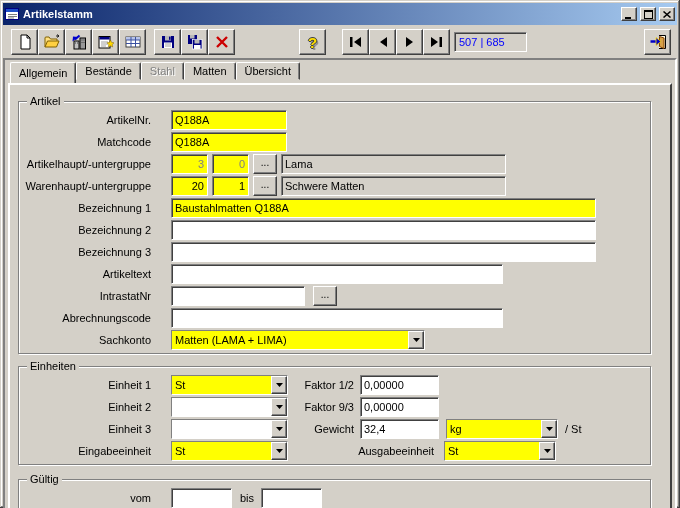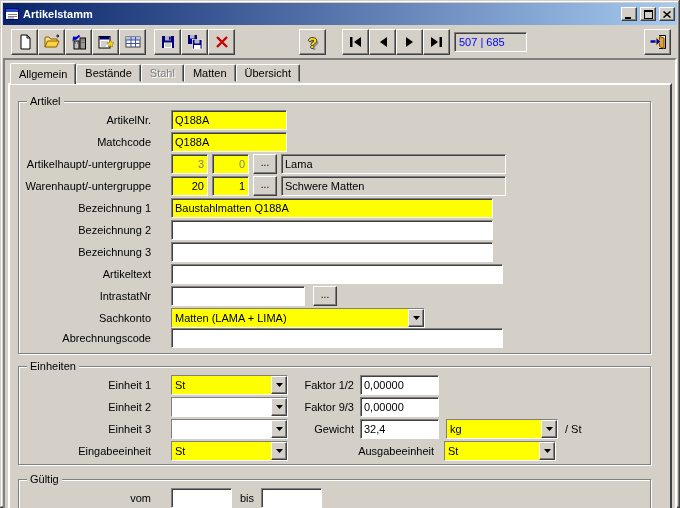--- a/index.html
+++ b/index.html
@@ -41,21 +41,21 @@
     border: 1px solid; border-color: #808080 #fff #fff #808080; box-shadow: inset 1px 1px 0 #404040;
     background: #d4d0c8; color: #0000ff; display: flex; align-items: center; padding-left: 4px;
   }
   .spacer { flex: 1; }
 
   
   .client {
     flex: 1; border: 2px solid; border-color: #808080 #fff #fff #808080;
     background: #d4d0c8; display: flex; flex-direction: column; padding: 2px 3px 3px 3px;
   }
-  .tabs { height: 21px; flex: none; display: flex; align-items: center; padding-left: 2px; position: relative; z-index: 2; }
+  .tabs { height: 21px; flex: none; display: flex; align-items: flex-start; padding-left: 2px; position: relative; z-index: 2; }
   .tab {
     height: 18px; padding: 0 8px; display: flex; align-items: center;
     background: #d4d0c8; border: 1px solid; border-color: #fff #404040 #d4d0c8 #fff;
     border-radius: 2px 2px 0 0; box-shadow: inset -1px 0 0 #808080; margin-right: 0;
     white-space: nowrap;
   }
   .tab.active { height: 21px; margin-bottom: -1px; z-index: 3; border-bottom: none; }
   .tab.disabled { color: #808080; text-shadow: 1px 1px 0 #fff; }
   .tabpage {
     flex: 1; border: 2px solid; border-color: #fff #404040 #404040 #fff;
@@ -77,21 +77,21 @@
 
   .txt {
     height: 20px; flex: none; font-family: "Liberation Sans", sans-serif; font-size: 11px;
     border: 1px solid; border-color: #808080 #fff #fff #808080; box-shadow: inset 1px 1px 0 #404040;
     background: #fff; padding: 0 3px; outline: none; color: #000;
   }
   .yellow { background: #ffff00; }
   .num { text-align: right; }
   .dim { color: #808080; }
   .ro { background: #d4d0c8; display: flex; align-items: center; }
-  .w116 { width: 116px; } .w37 { width: 37px; } .w225 { width: 225px; } .w390 { width: 322px; }
+  .w116 { width: 116px; } .w37 { width: 37px; } .w225 { width: 225px; } .w390 { width: 425px; }
   .w332 { width: 332px; } .w134 { width: 134px; } .w254 { width: 254px; } .w77 { width: 79px; }
   .w112 { width: 112px; } .w61 { width: 61px; } .w117 { width: 117px; }
   .mr4 { margin-right: 4px; } .mr7 { margin-right: 7px; } .mr8 { margin-right: 8px; }
 
   .dots { width: 24px; height: 20px; flex: none; font-size: 10px; padding-bottom: 4px; }
 
   .combo {
     height: 20px; flex: none; display: flex;
     border: 1px solid; border-color: #808080 #fff #fff #808080; box-shadow: inset 1px 1px 0 #404040;
   }
@@ -289,34 +289,34 @@
         </div>
         <div class="row">
           <span class="lbl">Artikeltext</span>
           <input class="txt w332" value="" style="">
         </div>
         <div class="row">
           <span class="lbl">IntrastatNr</span>
           <input class="txt w134 mr8" value="" style="">
           <span class="dots btn3d">...</span>
         </div>
+        <div class="row">
+          <span class="lbl">Abrechnungscode</span>
+          <input class="txt w332" value="" style="">
+        </div>
         <div class="row" style="margin-bottom:0;">
           <span class="lbl">Sachkonto</span>
           <span class="combo w254">
             <span class="cval cb-yellow">Matten (LAMA + LIMA)</span>
             <span class="cbtn btn3d">
                 <svg width="7" height="4">
                   <polygon points="0,0 7,0 3.5,4" fill="#000"></polygon>
                 </svg>
               </span>
           </span>
-        </div>
-        <div class="row">
-          <span class="lbl">Abrechnungscode</span>
-          <input class="txt w332" value="" style="">
         </div>
       </div>
 
       <div class="group" style="margin-top:12px;">
         <span class="legend">Einheiten</span>
 
         <div class="row">
           <span class="lbl">Einheit 1</span>
           <span class="combo w117">
             <span class="cval cb-yellow">St</span>

